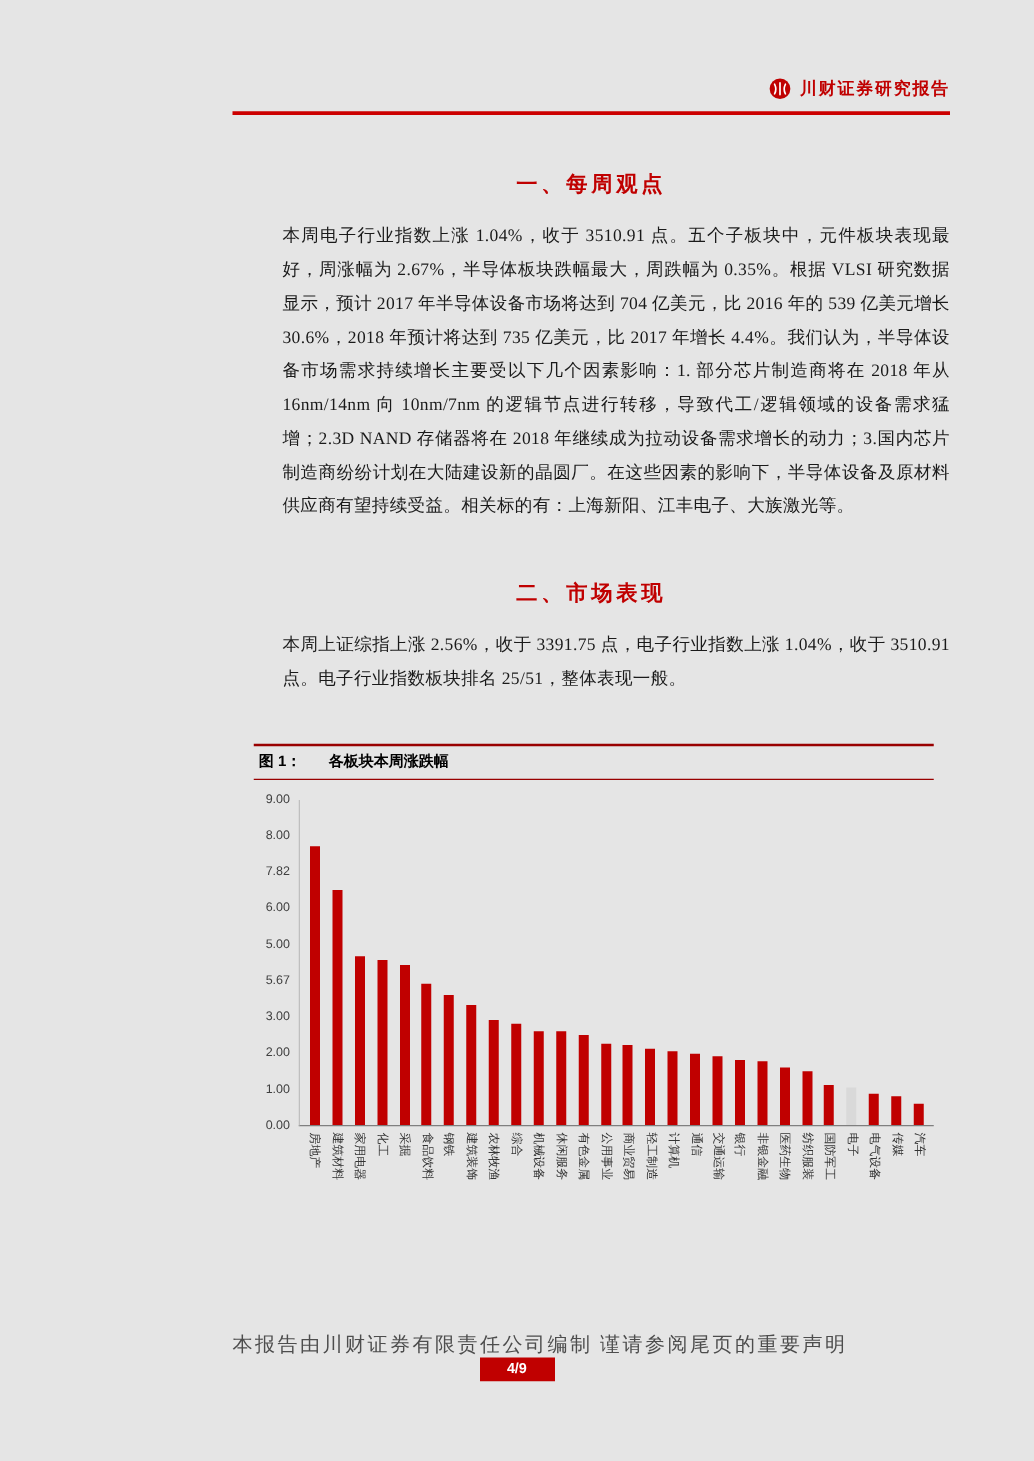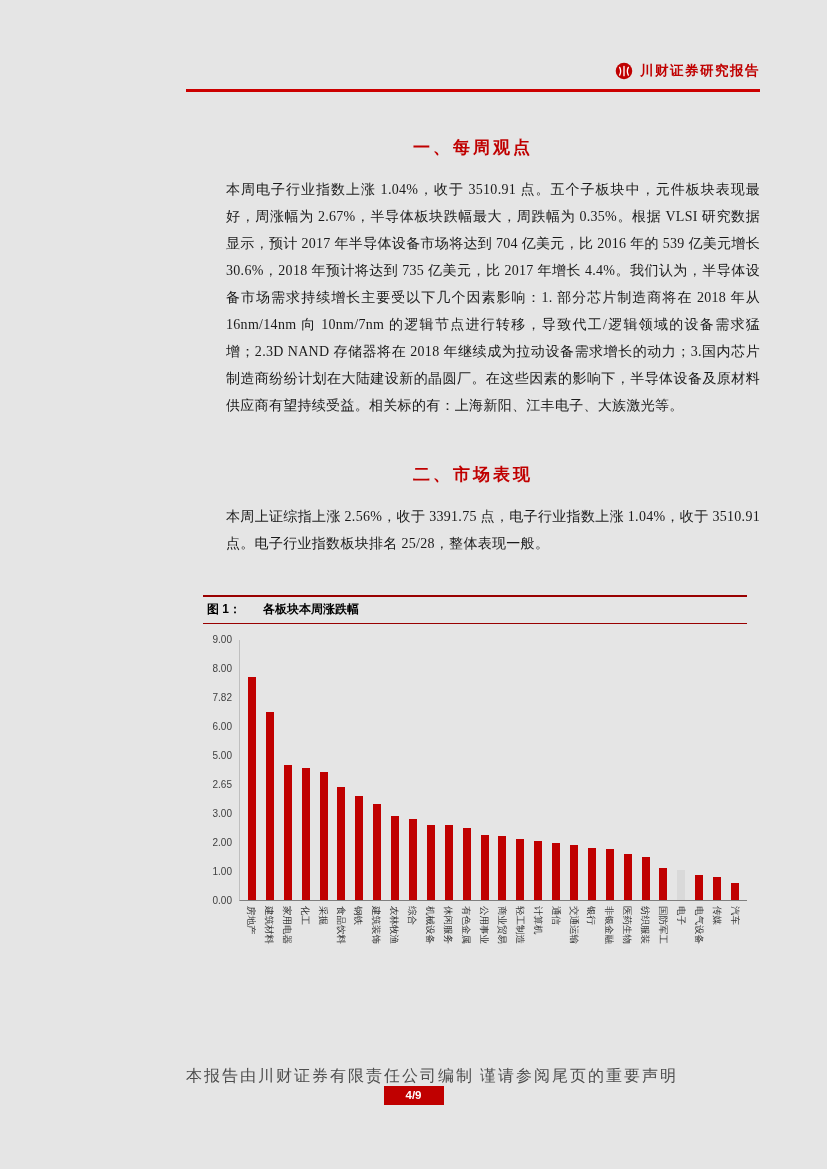--- a/index.html
+++ b/index.html
@@ -84,35 +84,35 @@
         </svg>
       </span>
       <span class="brand-title">川财证券研究报告</span>
     </div>
     <div class="header-rule"></div>
 
     <div class="section-heading">一、每周观点</div>
     <p class="body-para">本周电子行业指数上涨 1.04%，收于 3510.91 点。五个子板块中，元件板块表现最好，周涨幅为 2.67%，半导体板块跌幅最大，周跌幅为 0.35%。根据 VLSI 研究数据显示，预计 2017 年半导体设备市场将达到 704 亿美元，比 2016 年的 539 亿美元增长 30.6%，2018 年预计将达到 735 亿美元，比 2017 年增长 4.4%。我们认为，半导体设备市场需求持续增长主要受以下几个因素影响：1. 部分芯片制造商将在 2018 年从 16nm/14nm 向 10nm/7nm 的逻辑节点进行转移，导致代工/逻辑领域的设备需求猛增；2.3D NAND 存储器将在 2018 年继续成为拉动设备需求增长的动力；3.国内芯片制造商纷纷计划在大陆建设新的晶圆厂。在这些因素的影响下，半导体设备及原材料供应商有望持续受益。相关标的有：上海新阳、江丰电子、大族激光等。</p>
 
     <div class="section-heading" style="">二、市场表现</div>
-    <p class="body-para">本周上证综指上涨 2.56%，收于 3391.75 点，电子行业指数上涨 1.04%，收于 3510.91 点。电子行业指数板块排名 25/28，整体表现一般。</p>
+    <p class="body-para">本周上证综指上涨 2.56%，收于 3391.75 点，电子行业指数上涨 1.04%，收于 3510.91 点。电子行业指数板块排名 25/51，整体表现一般。</p>
 
     <div class="figure">
       <div class="figure-header">
         <span>图 1：</span>
         <span>各板块本周涨跌幅</span>
       </div>
 
       <div class="chart">
         <div class="y-axis">
             <div class="ytick" style="bottom: -6px;">0.00</div>
             <div class="ytick" style="bottom: 23px;">1.00</div>
             <div class="ytick" style="bottom: 52px;">2.00</div>
             <div class="ytick" style="bottom: 81px;">3.00</div>
-            <div class="ytick" style="bottom: 110px;">2.65</div>
+            <div class="ytick" style="bottom: 110px;">5.67</div>
             <div class="ytick" style="bottom: 139px;">5.00</div>
             <div class="ytick" style="bottom: 168px;">6.00</div>
             <div class="ytick" style="bottom: 197px;">7.82</div>
             <div class="ytick" style="bottom: 226px;">8.00</div>
             <div class="ytick" style="bottom: 255px;">9.00</div>
           </div>
         <div class="plot-col">
           <div class="plot">
               <div class="bar-slot">
                 <div class="bar" style="height: 223.3px; background: rgb(192, 0, 0);"></div>

